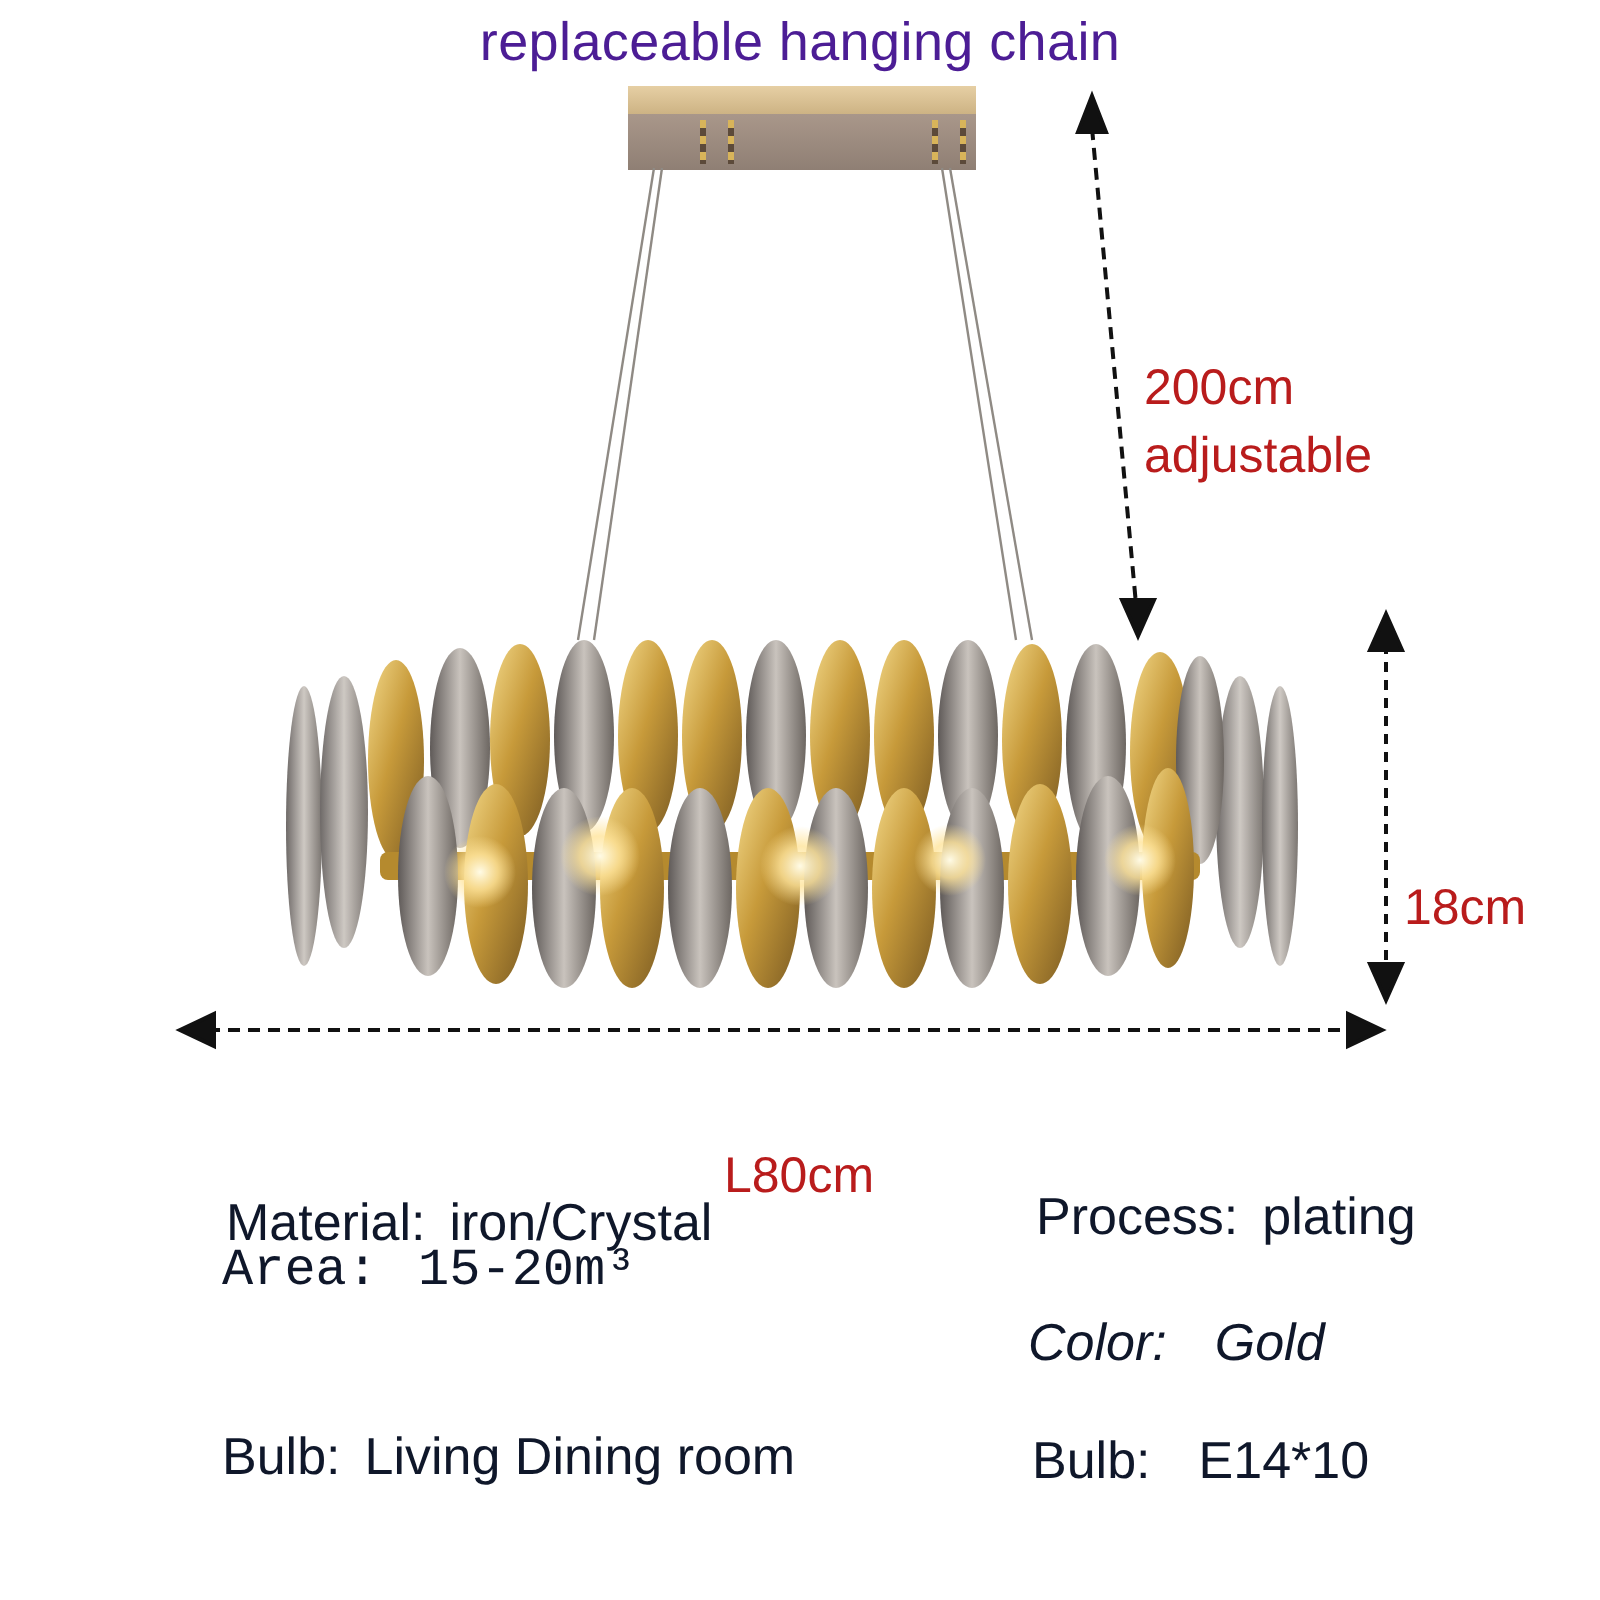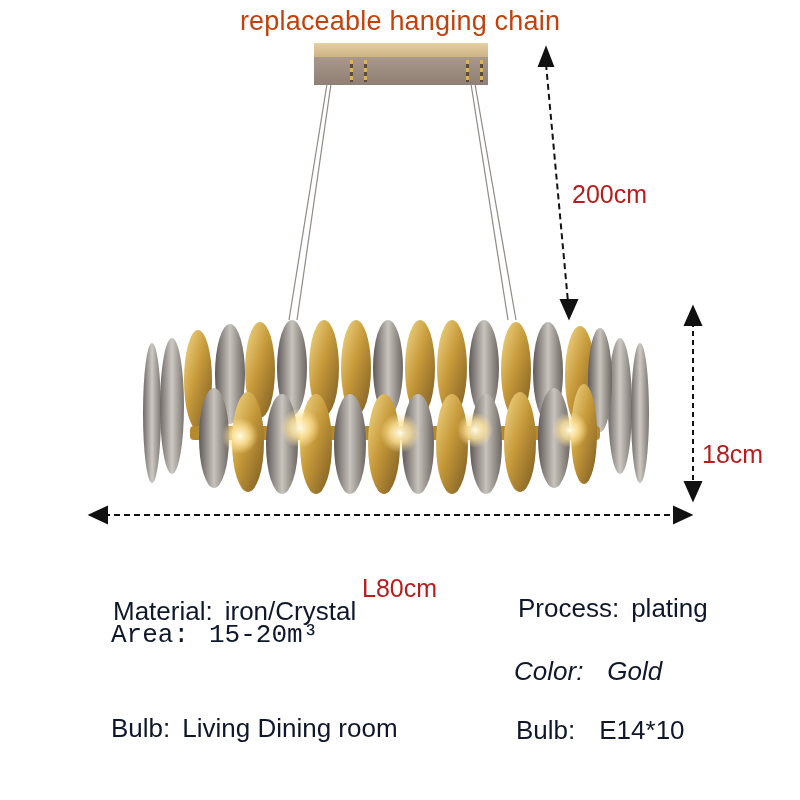--- a/index.html
+++ b/index.html
@@ -1,20 +1,20 @@
 <!DOCTYPE html>
 <html><head>
 <meta charset="utf-8">
 <style>
   html, body { margin: 0; padding: 0; background: #ffffff; }
   body { width: 800px; height: 800px; position: relative; overflow: hidden;
          font-family: "Liberation Sans", "DejaVu Sans", sans-serif; color: #111; }
   .abs { position: absolute; }
 
-  .title { left: 0; width: 800px; top: 6px; text-align: center; font-size: 27px; color: #c2410c; letter-spacing: 0.2px; }
+  .title { left: 0; width: 800px; top: 6px; text-align: center; font-size: 27px; color: #4c1d95; letter-spacing: 0.2px; }
 
   .ceiling-plate { left: 314px; top: 43px; width: 174px; height: 42px; }
   .plate-top { position: absolute; left: 0; top: 0; width: 174px; height: 14px; background: linear-gradient(#e6cfa4, #cdb384); }
   .plate-front { position: absolute; left: 0; top: 14px; width: 174px; height: 28px; background: linear-gradient(#a9978a, #8f7f74); }
   .plate-screw { position: absolute; width: 3px; height: 22px; top: 17px; background: repeating-linear-gradient(#d8b45a 0 4px, #5c4a3a 4px 8px); }
 
   svg.wires { left: 0; top: 0; }
 
   .chandelier { left: 130px; top: 318px; width: 530px; height: 180px; }
 
@@ -137,20 +137,21 @@
     <circle cx="110" cy="118" r="18" fill="url(#glow)"></circle>
     <circle cx="170" cy="110" r="20" fill="url(#glow)"></circle>
     <circle cx="270" cy="115" r="20" fill="url(#glow)"></circle>
     <circle cx="345" cy="112" r="18" fill="url(#glow)"></circle>
     <circle cx="440" cy="112" r="18" fill="url(#glow)"></circle>
   </g>
 </svg>
 
 <div class="abs dim-label lbl-200">
   <div>200cm</div>
+  <div>adjustable</div>
 </div>
 <div class="abs dim-label lbl-18">18cm</div>
 <div class="abs dim-label lbl-80">L80cm</div>
 
 <div class="abs spec s1"><span class="k">Material:</span><span>iron/Crystal</span></div>
 <div class="abs spec s2"><span class="k" style="margin-right:20px">Area:</span><span>15-20m³</span></div>
 <div class="abs spec s3"><span class="k">Bulb:</span><span>Living Dining room</span></div>
 <div class="abs spec s4"><span class="k">Process:</span><span>plating</span></div>
 <div class="abs spec s5"><span class="k" style="margin-right:24px">Color:</span><span>Gold</span></div>
 <div class="abs spec s6"><span class="k" style="margin-right:24px">Bulb:</span><span>E14*10</span></div>

